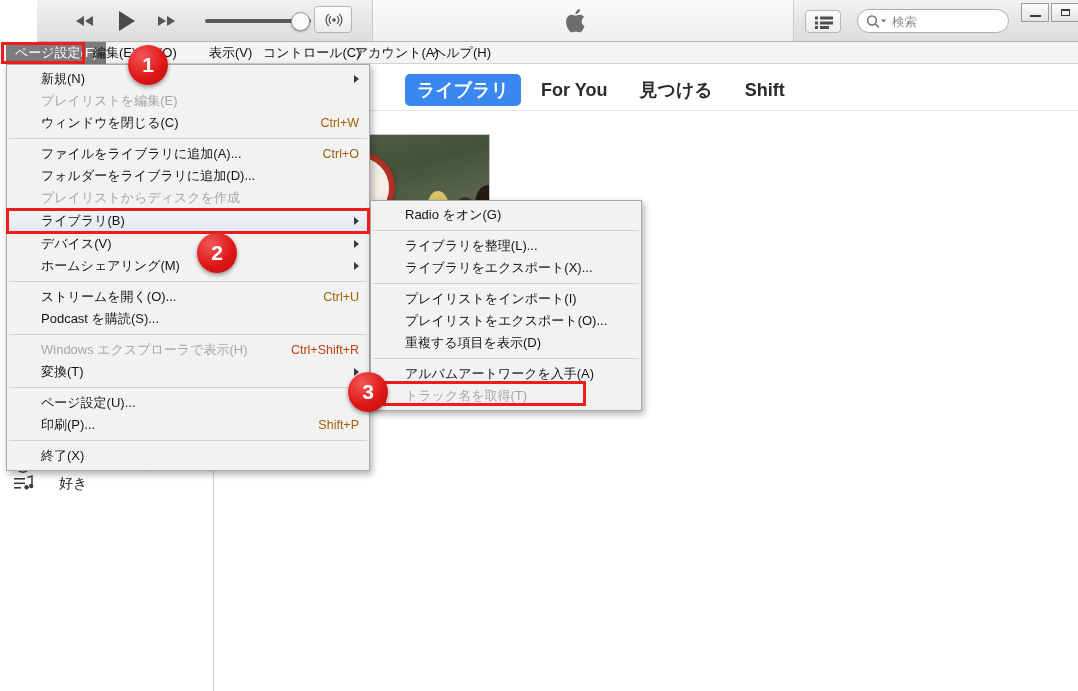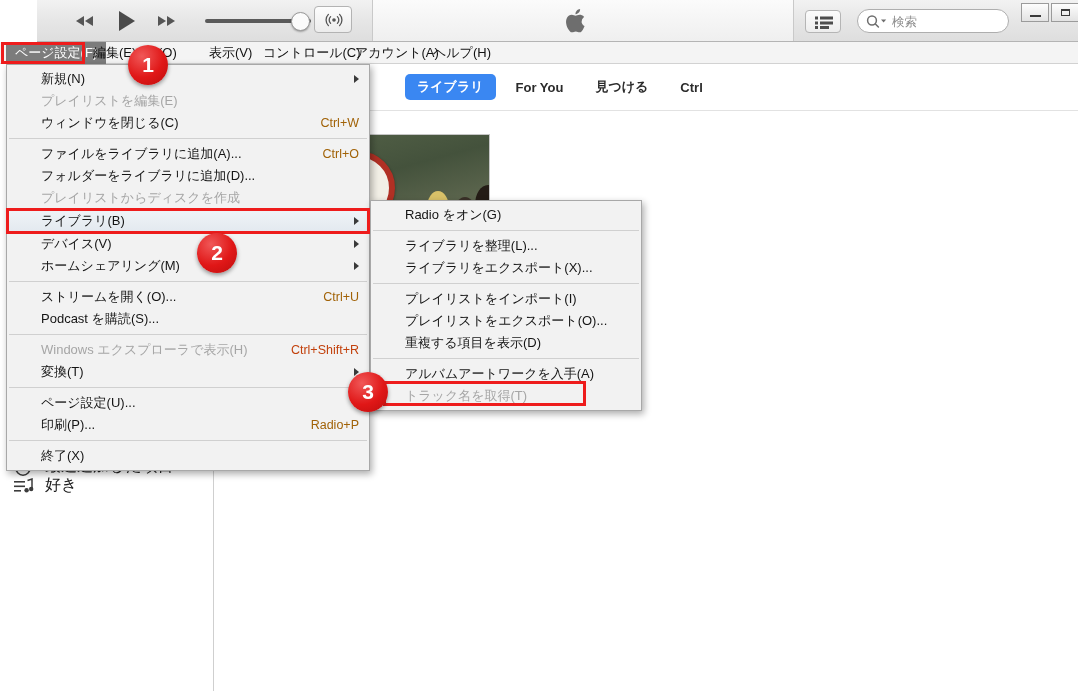--- a/index.html
+++ b/index.html
@@ -172,37 +172,37 @@
   
   .sidebar {
     position: absolute; left: 0; top: 64px;
     width: 214px; height: 627px;
     background: #ffffff;
     border-right: 1px solid #cfcfcf;
     box-sizing: border-box;
   }
   .side-item {
     position: absolute; left: 14px;
-    display: flex; align-items: flex-end; gap: 11px;
-    font-size: 16px; color: #1c1c1c;
+    display: flex; align-items: flex-end; gap: 25px;
+    font-size: 14px; color: #1c1c1c;
     white-space: nowrap;
   }
   .side-icon { width: 20px; height: 18px; flex: 0 0 20px; }
 
   .content {
     position: absolute; left: 215px; top: 64px;
     width: 863px; height: 627px;
     background: #ffffff;
   }
   .tabs {
     position: absolute; left: 190px; top: 10px;
     display: flex; align-items: center; gap: 8px;
   }
   .tab {
-    font-size: 13px; font-weight: bold; color: #2b2b2b;
+    font-size: 18px; font-weight: bold; color: #2b2b2b;
     padding: 4px 12px; border-radius: 5px; white-space: nowrap;
   }
   .tab.active { background: #3a87f2; color: #ffffff; }
   .tabs-rule {
     position: absolute; left: 0; top: 46px; width: 863px; height: 1px;
     background: #e2e2e2;
   }
 
   
   .album {
@@ -433,21 +433,21 @@
         <span>好き</span>
       </div>
     </div>
 </div>
 
 <div class="content">
   <div class="tabs" id="content-tabs">
       <div class="tab active">ライブラリ</div>
       <div class="tab">For You</div>
       <div class="tab">見つける</div>
-      <div class="tab">Ctrl</div>
+      <div class="tab">Shift</div>
     </div>
   <div class="tabs-rule"></div>
   <div id="album-strip">
       <div class="album album-floral" style="left: 5px; top: 70px; width: 72px; height: 72px;"></div>
       <div class="album album-over" style="left: 93px; top: 70px; width: 182px; height: 90px;">
         <div class="fig" style="left:118px;top:56px;width:22px;height:34px;background:#d8c168;"></div>
         <div class="fig" style="left:146px;top:62px;width:20px;height:28px;background:#3a3028;"></div>
         <div class="fig" style="left:166px;top:50px;width:26px;height:40px;background:#241c16;"></div>
         <div class="over-ring">
           <span class="over-word"></span>
@@ -512,21 +512,21 @@
     <div class="mrow">
       <span>変換(T)</span>
       <span class="arrow"></span>
     </div>
     <div class="msep"></div>
     <div class="mrow">
       <span>ページ設定(U)...</span>
     </div>
     <div class="mrow">
       <span>印刷(P)...</span>
-      <span class="accel">Radio+P</span>
+      <span class="accel">Shift+P</span>
     </div>
     <div class="msep"></div>
     <div class="mrow">
       <span>終了(X)</span>
     </div>
   </div>
 
 <div class="submenu" id="library-submenu">
     <div class="mrow">
       <span>Radio をオン(G)</span>

